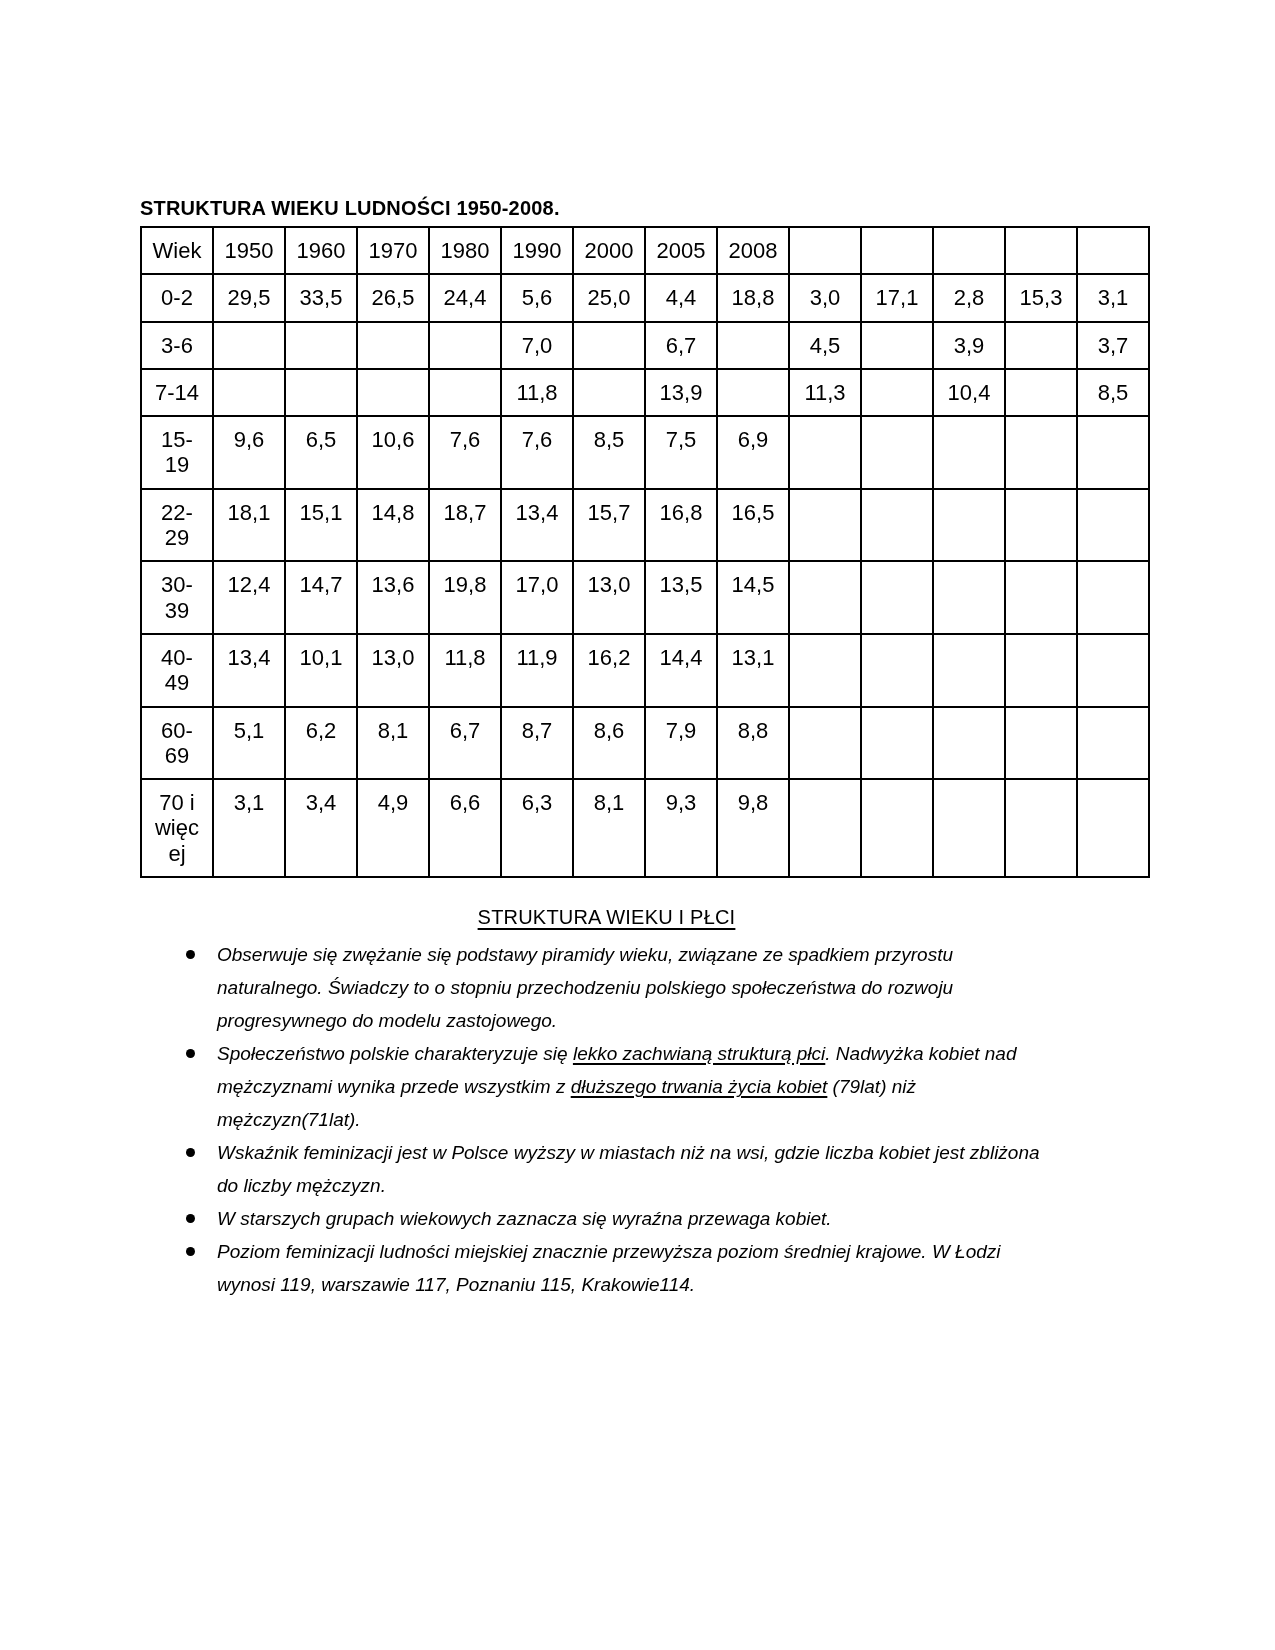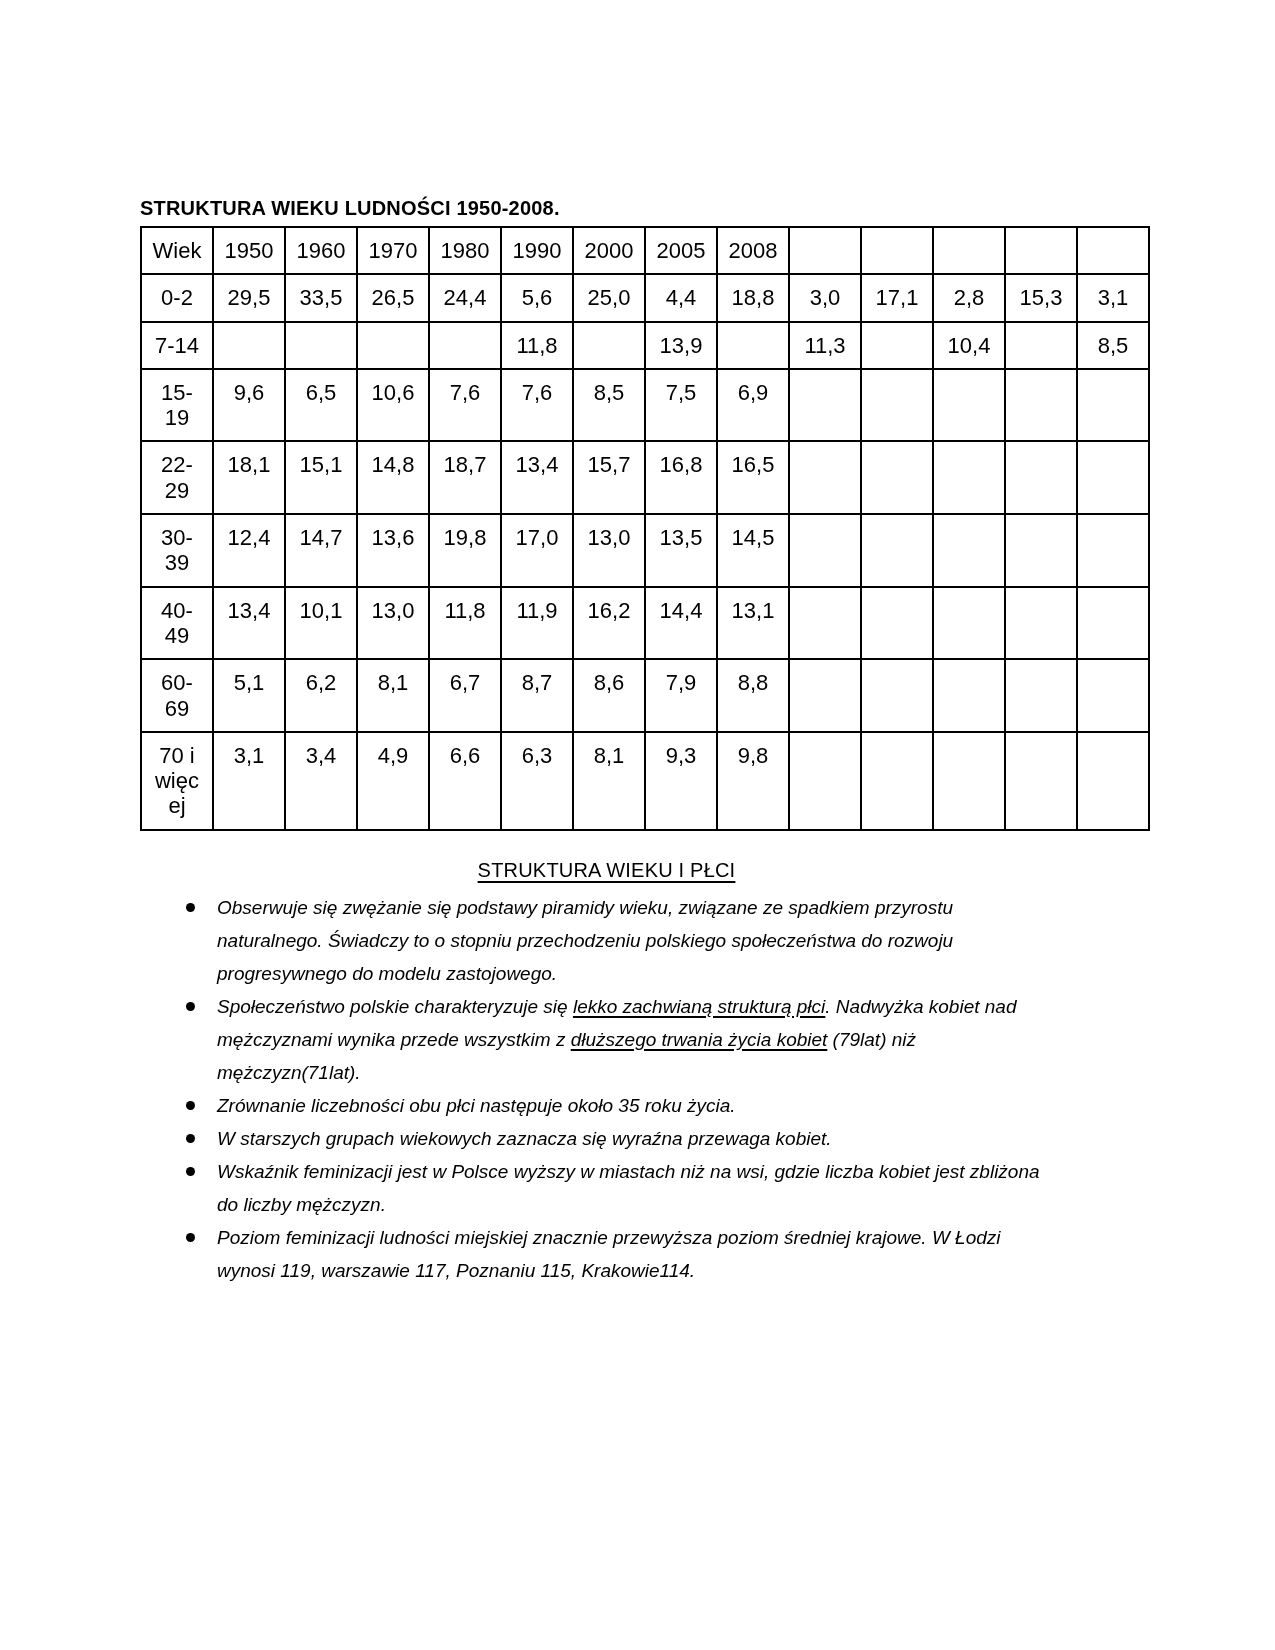--- a/index.html
+++ b/index.html
@@ -126,20 +126,36 @@
           <td>25,0</td>
           <td>4,4</td>
           <td>18,8</td>
           <td>3,0</td>
           <td>17,1</td>
           <td>2,8</td>
           <td>15,3</td>
           <td>3,1</td>
         </tr>
         <tr>
+          <td>3-6</td>
+          <td></td>
+          <td></td>
+          <td></td>
+          <td></td>
+          <td>7,0</td>
+          <td></td>
+          <td>6,7</td>
+          <td></td>
+          <td>4,5</td>
+          <td></td>
+          <td>3,9</td>
+          <td></td>
+          <td>3,7</td>
+        </tr>
+        <tr>
           <td>7-14</td>
           <td></td>
           <td></td>
           <td></td>
           <td></td>
           <td>11,8</td>
           <td></td>
           <td>13,9</td>
           <td></td>
           <td>11,3</td>
@@ -257,31 +273,27 @@
 progresywnego do modelu zastojowego.</span></div>
       </li>
       <li>
         <span class="marker"></span>
         <div class="btext"><span>Społeczeństwo polskie charakteryzuje się </span><span class="u">lekko zachwianą strukturą płci</span><span>. Nadwyżka kobiet nad
 mężczyznami wynika przede wszystkim z </span><span class="u">dłuższego trwania życia kobiet</span><span> (79lat) niż
 mężczyzn(71lat).</span></div>
       </li>
       <li>
         <span class="marker"></span>
-        <div class="btext"><span>Zrównanie liczebności obu płci następuje około 35 roku życia.</span></div>
-      </li>
-      <li>
-        <span class="marker"></span>
-        <div class="btext"><span>W starszych grupach wiekowych zaznacza się wyraźna przewaga kobiet.</span></div>
-      </li>
-      <li>
-        <span class="marker"></span>
         <div class="btext"><span>Wskaźnik feminizacji jest w Polsce wyższy w miastach niż na wsi, gdzie liczba kobiet jest zbliżona
 do liczby mężczyzn.</span></div>
       </li>
       <li>
         <span class="marker"></span>
+        <div class="btext"><span>W starszych grupach wiekowych zaznacza się wyraźna przewaga kobiet.</span></div>
+      </li>
+      <li>
+        <span class="marker"></span>
         <div class="btext"><span>Poziom feminizacji ludności miejskiej znacznie przewyższa poziom średniej krajowe. W Łodzi
 wynosi 119, warszawie 117, Poznaniu 115, Krakowie114.</span></div>
       </li>
     </ul>
 
 </div>
 
 </body></html>

